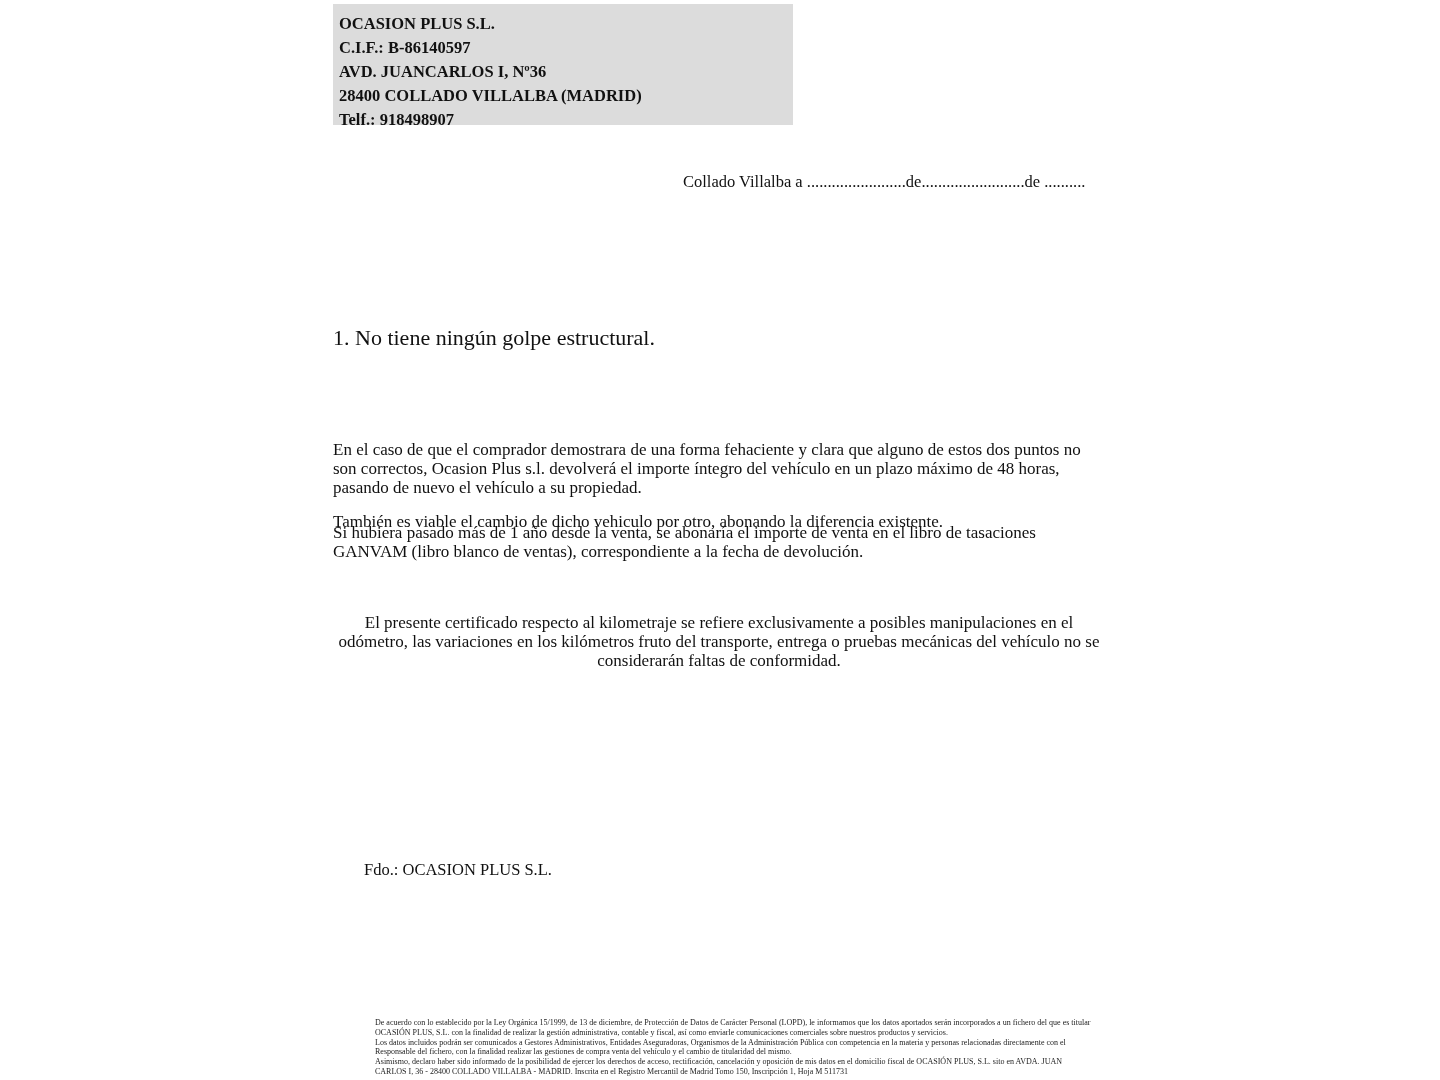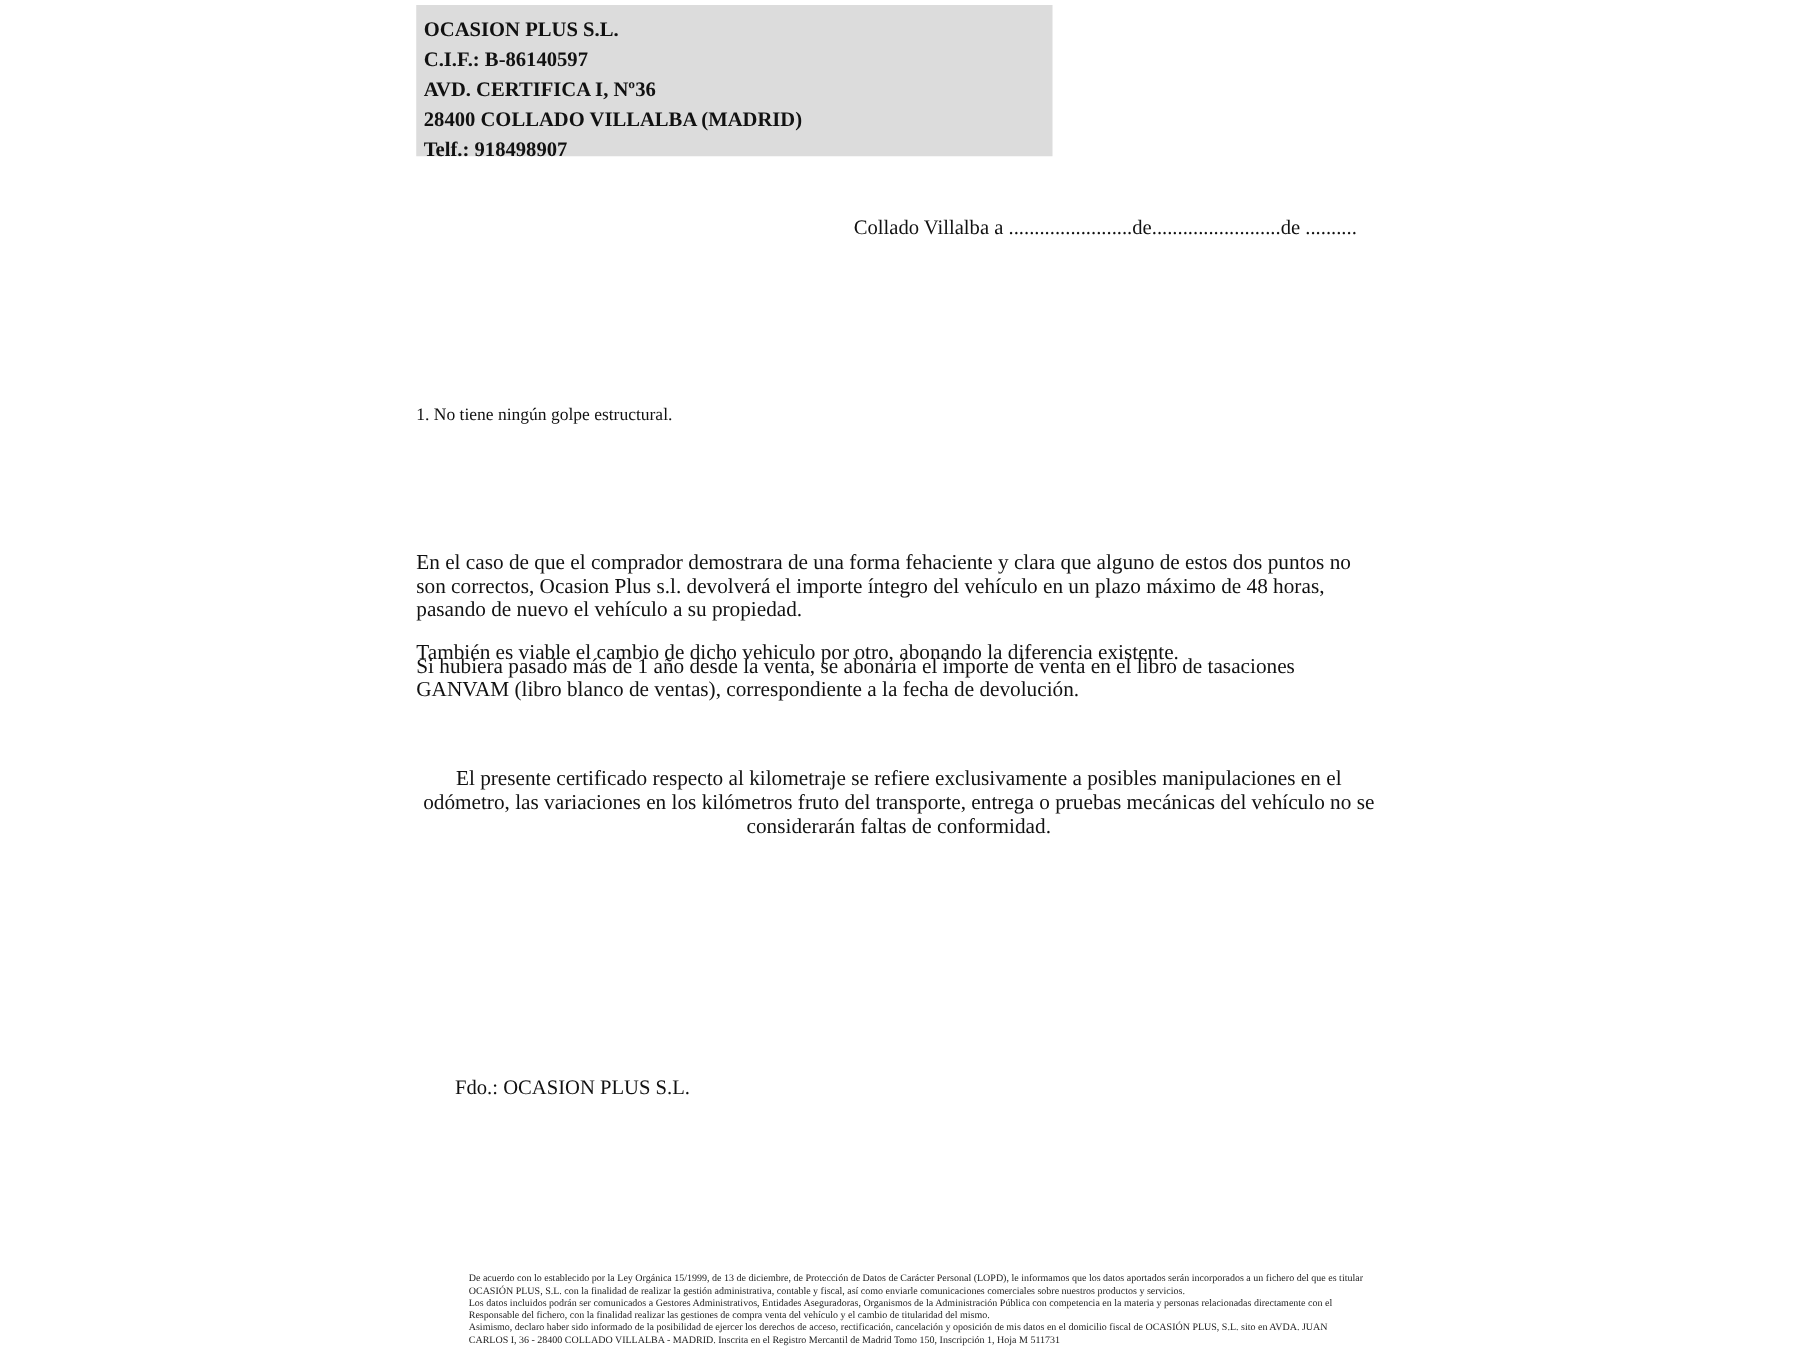--- a/index.html
+++ b/index.html
@@ -13,21 +13,21 @@
     height: 1080px;
     background: #ffffff;
     font-family: "Liberation Serif", "DejaVu Serif", serif;
     color: #111111;
     overflow: hidden;
   }
   .header-box {
     position: absolute;
     left: 333px;
     top: 4px;
-    width: 509px;
+    width: 460px;
     height: 121px;
     background: #dcdcdc;
     padding: 8px 0 0 6px;
     box-sizing: border-box;
   }
   .header-box .hline {
     font-weight: bold;
     font-size: 16.5px;
     line-height: 24px;
     white-space: nowrap;
@@ -47,21 +47,21 @@
     line-height: 23.5px;
   }
   .cert-label {
     display: inline-block;
     width: 79px;
     text-decoration: underline;
   }
   .point {
     position: absolute;
     left: 333px;
-    font-size: 14px;
+    font-size: 22px;
     white-space: nowrap;
   }
   .point-1 { top: 325px; }
   .point-2 { top: 365px; }
   .para {
     position: absolute;
     left: 333px;
     width: 772px;
     font-size: 17px;
     line-height: 19px;
@@ -93,21 +93,21 @@
   }
 </style>
 </head>
 <body>
 
 <div class="page">
 
   <div class="header-box">
     <div class="hline">OCASION PLUS S.L.</div>
     <div class="hline">C.I.F.: B-86140597</div>
-    <div class="hline">AVD. CERTIFICA I, Nº36</div>
+    <div class="hline">AVD. JUANCARLOS I, Nº36</div>
     <div class="hline">28400 COLLADO VILLALBA (MADRID)</div>
     <div class="hline">Telf.: 918498907</div>
   </div>
 
   <div class="date-line">Collado Villalba a ........................de.........................de ..........</div>
 
 
   <div class="point point-1">1. No tiene ningún golpe estructural.</div>
 
   <div class="para para-1">En el caso de que el comprador demostrara de una forma fehaciente y clara que alguno de estos dos puntos no son correctos, Ocasion Plus s.l. devolverá el importe íntegro del vehículo en un plazo máximo de 48 horas, pasando de nuevo el vehículo a su propiedad.</div>

